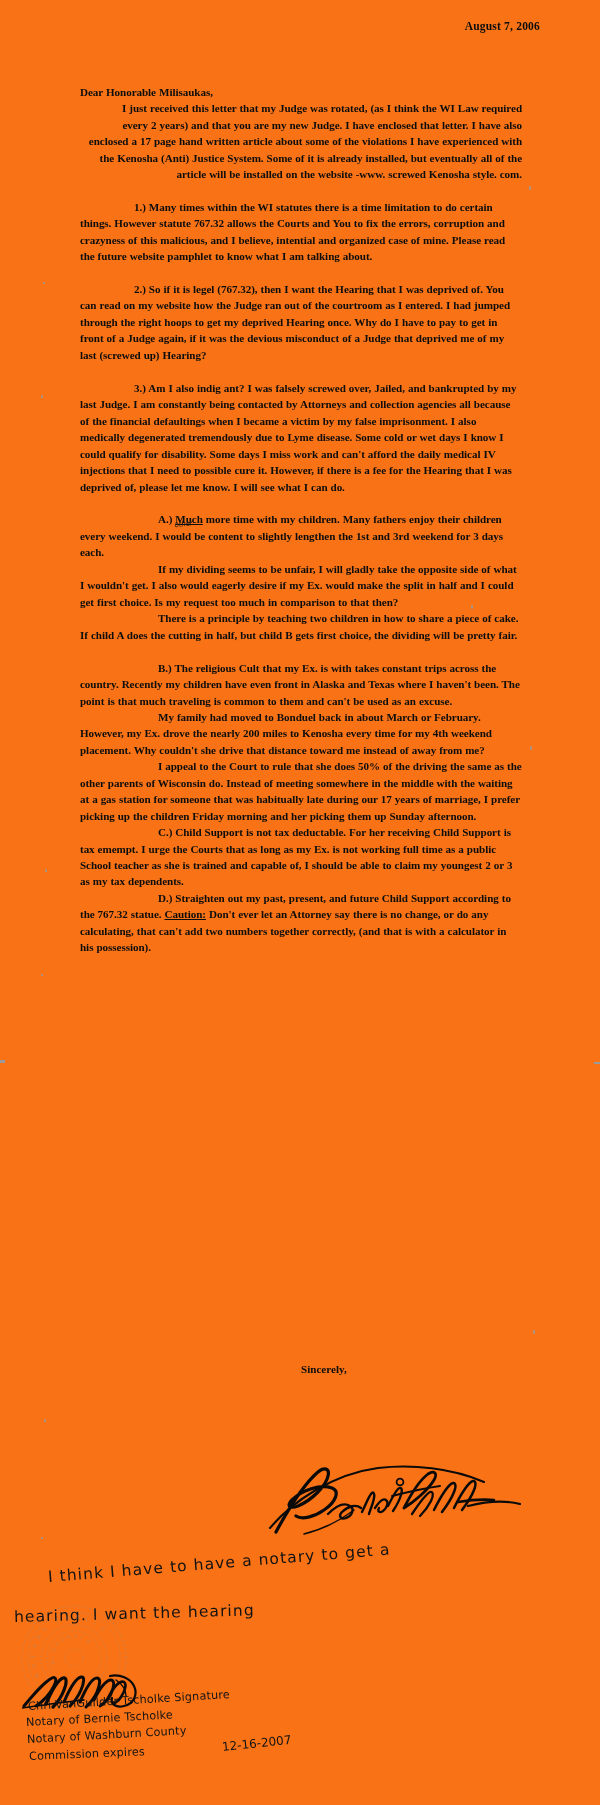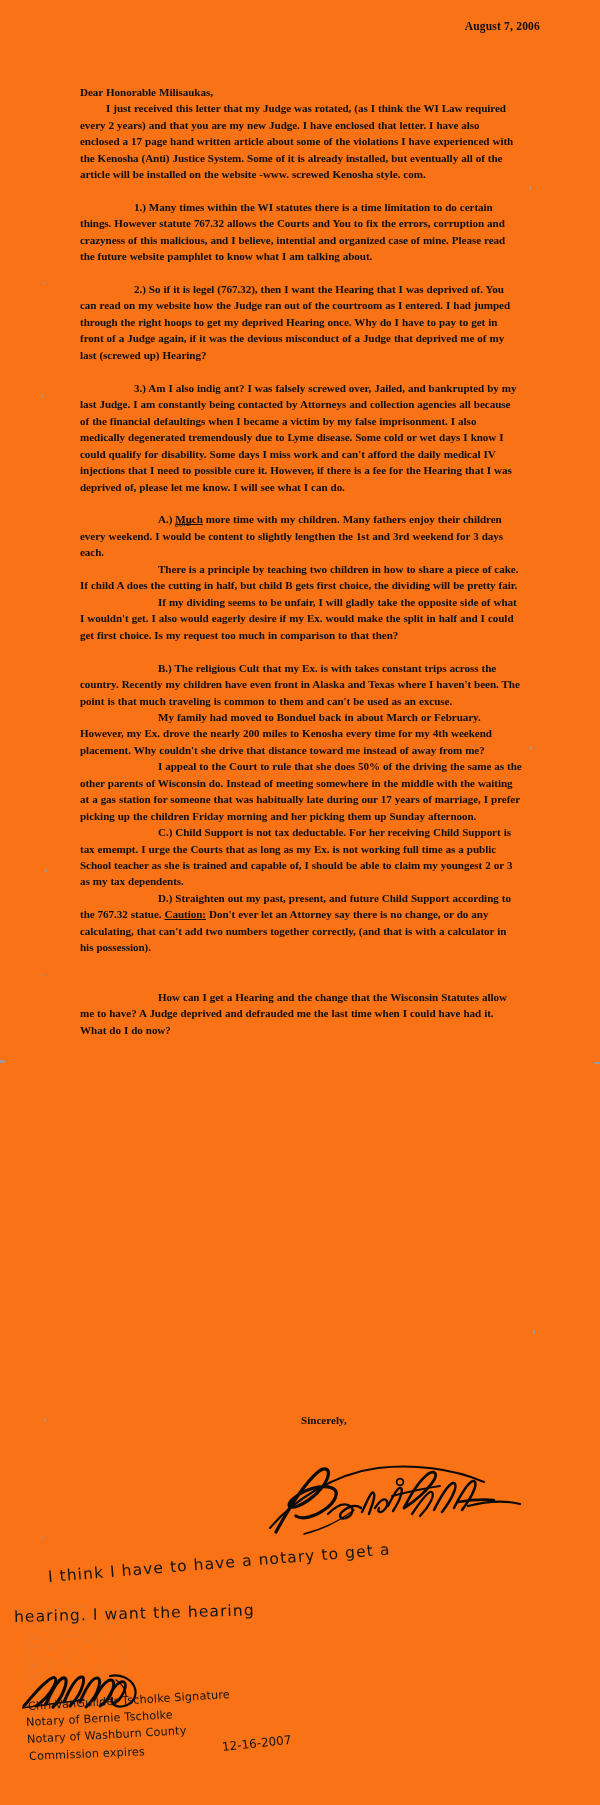--- a/index.html
+++ b/index.html
@@ -40,21 +40,21 @@
     line-height: 16.45px;
     letter-spacing: -0.06px;
     text-align: left;
     word-spacing: 0.3px;
     margin-top: 32px;
   }
   .body-text p {
     margin: 0;
   }
   .salutation { margin-left: 2px; }
-  .p-ind     { text-indent: 26px; }
+  .p-ind     { text-indent: 26px; text-align: right; }
   .p-ind-lg  { text-indent: 54px; }
   .p-ind-xl  { text-indent: 78px; }
   .gap-sm { height: 16px; }
   .gap-md { height: 16.5px; }
   .u { text-decoration: underline; }
 
   
   .insert-hw {
     position: relative;
     display: inline-block;
@@ -75,21 +75,21 @@
     line-height: 7px;
     letter-spacing: -0.2px;
     transform: rotate(-7deg);
     color: #1a1a1a;
     white-space: nowrap;
   }
 
   
   .closing {
     position: absolute;
-    top: 1414px;
+    top: 1363px;
     left: 301px;
     font-size: 11.1px;
     font-weight: bold;
   }
 
   
   .signature {
     position: absolute;
     top: 1462px;
     left: 262px;
@@ -199,36 +199,35 @@
     <div class="gap-md"></div>
     <p class="p-ind-lg">2.) So if it is legel (767.32), then I want the Hearing that I was deprived of.  You can read on my website how the Judge ran out of the courtroom as I entered.  I had jumped through the right hoops to get my deprived Hearing once.  Why do I have to pay to get in front of a Judge again, if it was the devious misconduct of a Judge that deprived me of my last (screwed up) Hearing?</p>
 
     <div class="gap-md"></div>
     <p class="p-ind-lg">3.) Am I also indig  ant?  I was falsely screwed over, Jailed, and bankrupted by my last Judge.  I am constantly being contacted by Attorneys and collection agencies all because of the financial defaultings when I became a victim by my false imprisonment.  I also medically degenerated tremendously due to Lyme disease.  Some cold or wet days I know I could qualify for disability.  Some days I miss work and can't afford the daily medical IV injections that I need to possible cure it.  However, if there is a fee for the Hearing that I was deprived of, please let me know.  I will see what I can do.</p>
 
     <div class="gap-md"></div>
 
     <p class="p-ind-xl"><span>A.) </span><span class="u">Much</span><span> more time with my children.  Many fathers enjoy their children every</span><span class="insert-hw"><i>other</i></span><span> weekend.  I would be content to slightly lengthen the 1st and 3rd weekend for 3 days each.</span></p>
 
+    <p class="p-ind-xl">If my dividing seems to be unfair, I will gladly take the opposite side of what I wouldn't get. I also would eagerly desire if my Ex. would make the split in half and I could get first choice.  Is my request too much in comparison to that then?</p>
     <p class="p-ind-xl">There is a principle by teaching two children in how to share a piece of cake.  If child A does the cutting in half, but child B gets first choice, the dividing will be pretty fair.</p>
-    <p class="p-ind-xl">If my dividing seems to be unfair, I will gladly take the opposite side of what I wouldn't get. I also would eagerly desire if my Ex. would make the split in half and I could get first choice.  Is my request too much in comparison to that then?</p>
 
     <div class="gap-md"></div>
     <p class="p-ind-xl">B.) The religious Cult that my Ex. is with takes constant trips across the country.  Recently my children have even front in Alaska and Texas where I haven't been.  The point is that much traveling is common to them and can't be used as an excuse.</p>
     <p class="p-ind-xl">My family had moved to Bonduel back in about March or February.  However, my Ex. drove the nearly 200 miles to Kenosha every time for my 4th weekend placement.  Why couldn't she drive that distance toward me instead of away from me?</p>
     <p class="p-ind-xl">I appeal to the Court to rule that she does 50% of the driving the same as the other parents of Wisconsin do.  Instead of meeting somewhere in the middle with the waiting at a gas station for someone that was habitually late during our 17 years of marriage, I prefer picking up the children Friday morning and her picking them up Sunday afternoon.</p>
 
     <p class="p-ind-xl">C.) Child Support is not tax deductable.  For her receiving Child Support is tax emempt.  I urge the Courts that as long as my Ex. is not working full time as a public School teacher as she is trained and capable of, I should be able to claim my youngest 2 or 3 as my tax dependents.</p>
 
     <p class="p-ind-xl"><span>D.) Straighten out my past, present, and future Child Support according to the 767.32 statue.  </span><span class="u">Caution:</span><span> Don't ever let an Attorney say there is no change, or do any calculating, that can't add two numbers together correctly, (and that is with a calculator in his possession).</span></p>
 
     <div class="gap-md"></div>
 
     <div class="gap-md"></div>
-    <p class="p-ind-xl">How can I get a Hearing and the change that the Wisconsin Statutes allow me to have?  A Judge deprived and defrauded me the last time when I could have had it.  What do I do now?</p>
   </div>
 
   <div class="closing">Sincerely,</div>
 
   <div class="signature" title="Bernie Tscholke">
     <svg viewBox="0 0 265 78" xmlns="http://www.w3.org/2000/svg">
       <g fill="none" stroke="#0a0a0a" stroke-linecap="round" stroke-linejoin="round">
         <path d="M14 70 C 28 44, 42 22, 56 10 C 62 5, 68 6, 66 14 C 64 24, 50 38, 36 44 C 28 47, 24 44, 30 38 C 40 28, 58 22, 70 26 C 78 29, 74 40, 62 48 C 52 55, 40 58, 34 54" stroke-width="3.2"></path>
         <path d="M8 66 C 30 40, 70 12, 116 6 C 150 2, 190 6, 222 20" stroke-width="2.1"></path>
         <path d="M66 52 C 74 44, 82 40, 88 44 C 93 47, 90 54, 84 56 C 79 58, 76 54, 80 50 C 86 44, 94 42, 99 46" stroke-width="2.4"></path>

